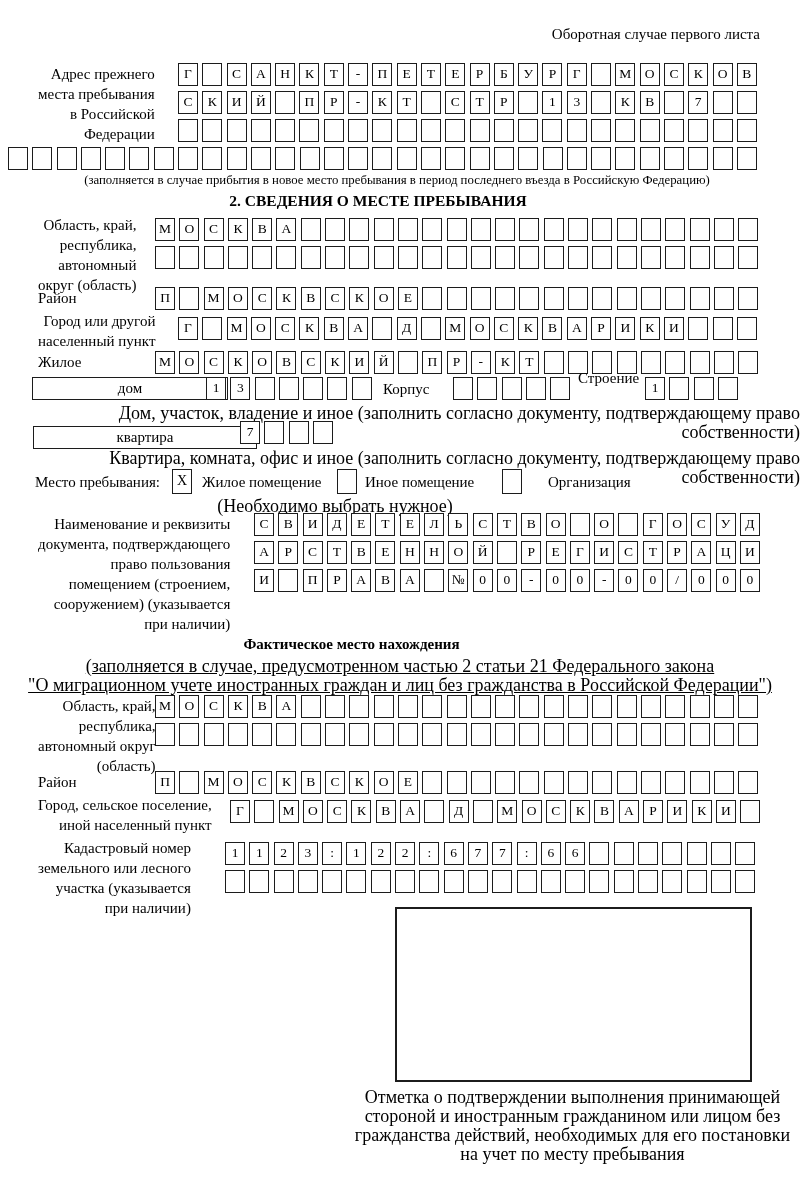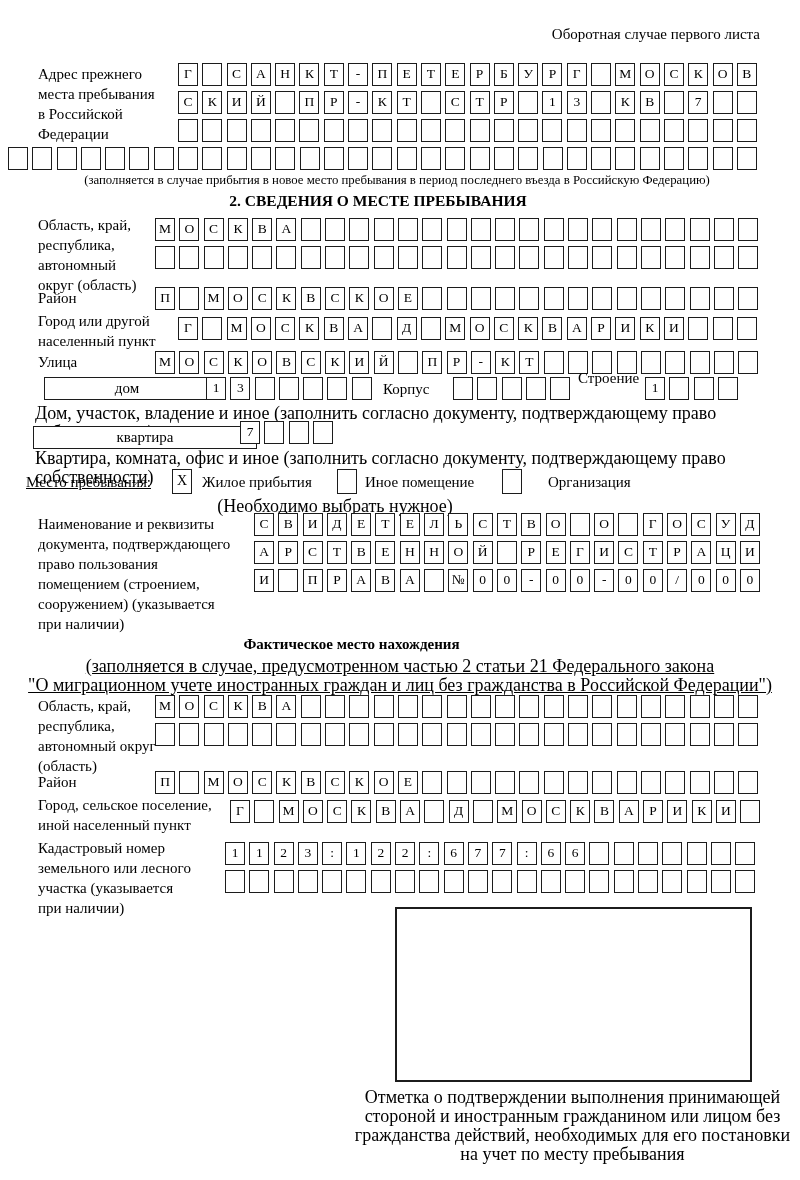--- a/index.html
+++ b/index.html
@@ -2,21 +2,21 @@
 <html><head>
 <meta charset="utf-8">
 <style>
   html,body { margin:0; padding:0; }
   body {
     width:800px; height:1180px; position:relative;
     background:#ffffff; color:#000;
     font-family:"Liberation Serif", serif;
     overflow:hidden;
   }
-  .abs { position:absolute; }
+  .abs { position:absolute;text-align:right; }
   .lbl { font-size:15px; line-height:20px; }
   .note { font-size:12.8px; line-height:16px; }
   .note13 { font-size:18px; line-height:19px; }
   .title { font-size:15.5px; font-weight:bold; }
   .center { text-align:center; }
   .right { text-align:right; }
   .cellrow { position:absolute; display:flex; gap:4.3px; }
   .cell {
     width:20px; height:23px; box-sizing:border-box;
     border:1.6px solid #1c1c1c; background:#fff;
@@ -264,21 +264,21 @@
     <div class="cell">А</div>
     <div class="cell">Р</div>
     <div class="cell">И</div>
     <div class="cell">К</div>
     <div class="cell">И</div>
     <div class="cell"></div>
     <div class="cell"></div>
     <div class="cell"></div>
   </div>
 
-<div class="abs lbl" style="left:38px; top:352px;">Улица</div>
+<div class="abs lbl" style="left:38px; top:352px;">Жилое</div>
 <div class="cellrow" style="left:155px; top:351px;">
     <div class="cell">М</div>
     <div class="cell">О</div>
     <div class="cell">С</div>
     <div class="cell">К</div>
     <div class="cell">О</div>
     <div class="cell">В</div>
     <div class="cell">С</div>
     <div class="cell">К</div>
     <div class="cell">И</div>
@@ -293,21 +293,21 @@
     <div class="cell"></div>
     <div class="cell"></div>
     <div class="cell"></div>
     <div class="cell"></div>
     <div class="cell"></div>
     <div class="cell"></div>
     <div class="cell"></div>
     <div class="cell"></div>
   </div>
 
-<div class="widebox" style="left:44px; top:377px; width:166px;">дом</div>
+<div class="widebox" style="left:32px; top:377px; width:196px;">дом</div>
 <div class="cellrow" style="left:206px; top:377px;">
     <div class="cell">1</div>
     <div class="cell">3</div>
     <div class="cell"></div>
     <div class="cell"></div>
     <div class="cell"></div>
     <div class="cell"></div>
     <div class="cell"></div>
   </div>
 <div class="abs lbl" style="left:383px; top:379px;">Корпус</div>
@@ -329,23 +329,23 @@
 
 <div class="widebox" style="left:33px; top:426px; width:224px;">квартира</div>
 <div class="cellrow" style="left:240px; top:421px;">
     <div class="cell">7</div>
     <div class="cell"></div>
     <div class="cell"></div>
     <div class="cell"></div>
   </div>
 <div class="abs note13" style="left:35px; top:449px;">Квартира, комната, офис и иное (заполнить согласно документу, подтверждающему право собственности)</div>
 
-<div class="abs lbl" style="left:26px; top:472px;text-decoration:underline;">Место пребывания:</div>
+<div class="abs lbl" style="left:35px; top:472px;">Место пребывания:</div>
 <div class="checkbox" style="left:172px; top:469px;">X</div>
-<div class="abs lbl" style="left:202px; top:472px;">Жилое прибытия</div>
+<div class="abs lbl" style="left:202px; top:472px;">Жилое помещение</div>
 <div class="checkbox" style="left:337px; top:469px;"></div>
 <div class="abs lbl" style="left:365px; top:472px;">Иное помещение</div>
 <div class="checkbox" style="left:502px; top:469px;"></div>
 <div class="abs lbl" style="left:548px; top:472px;">Организация</div>
 <div class="abs note13 center" style="left:150px; top:497px; width:370px;">(Необходимо выбрать нужное)</div>
 
 <div class="abs lbl" style="left:38px; top:514px;">Наименование и реквизиты<br>документа, подтверждающего<br>право пользования<br>помещением (строением,<br>сооружением) (указывается<br>при наличии)</div>
 <div class="cellrow" style="left:254px; top:513px;">
     <div class="cell">С</div>
     <div class="cell">В</div>

